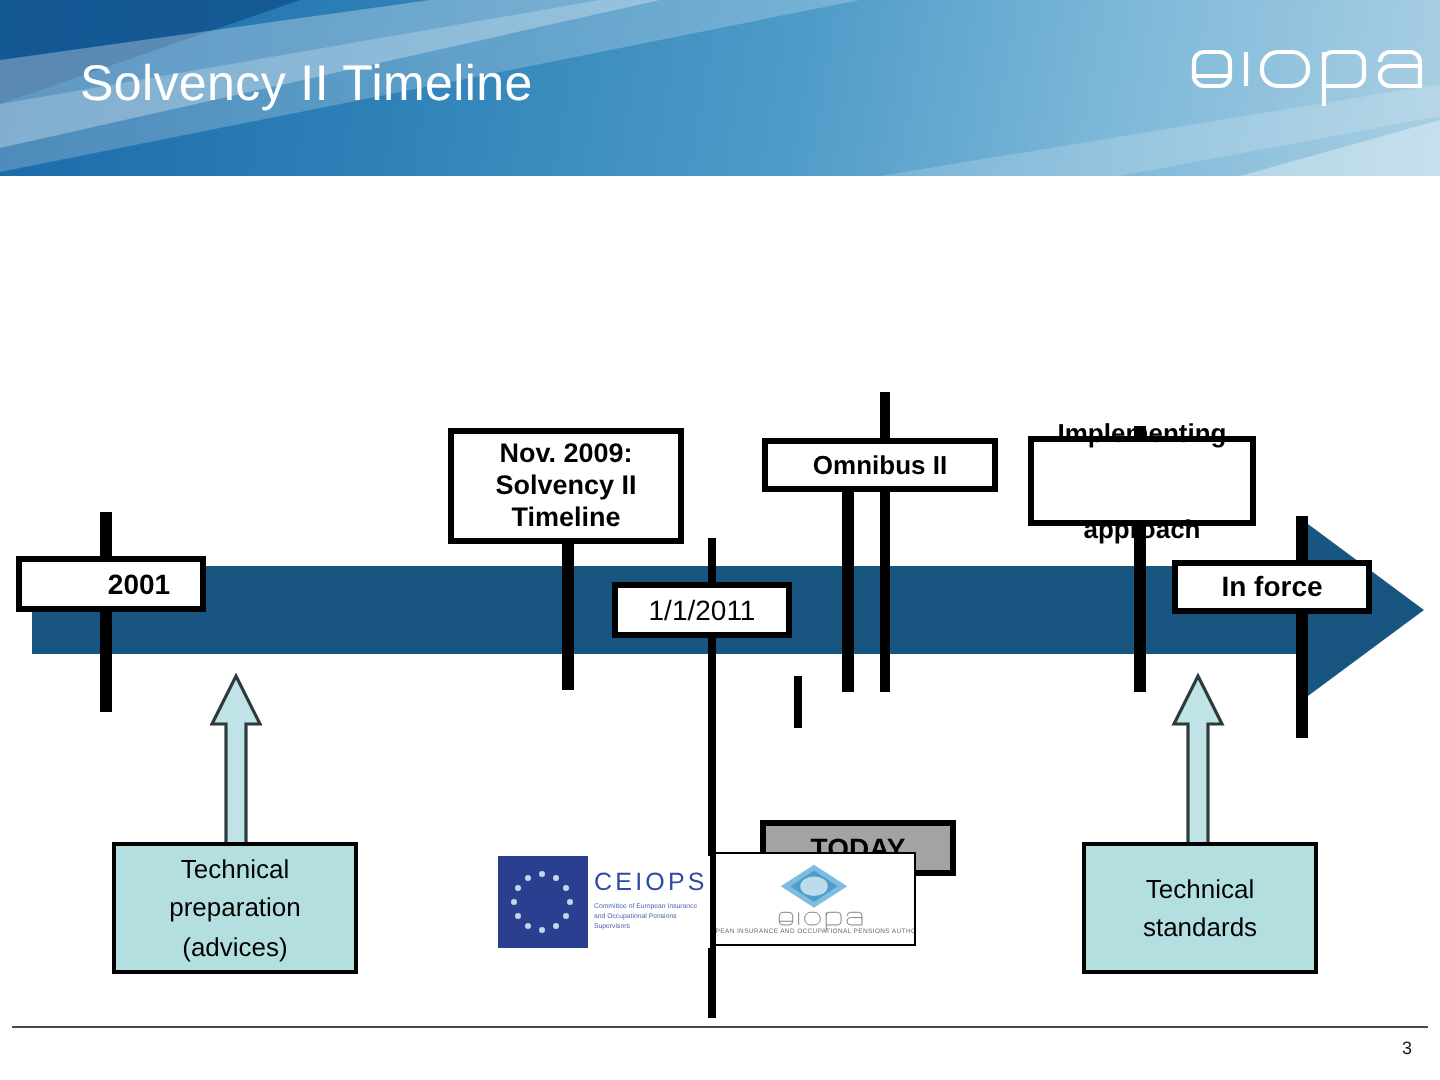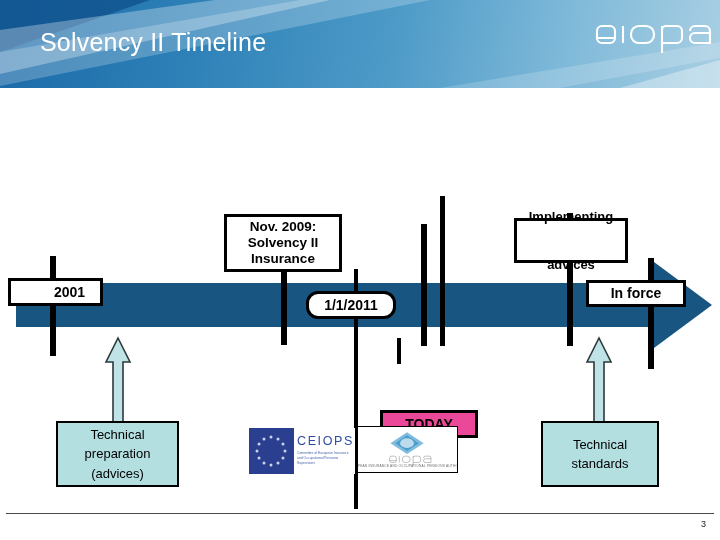--- a/index.html
+++ b/index.html
@@ -32,25 +32,25 @@
   
   .ebox{
     position:absolute;border:3px solid #000000;background:#ffffff;
     color:#000000;text-align:center;box-sizing:border-box;
     display:flex;align-items:center;justify-content:center;
     line-height:1.18;
     margin-top:48px;
   }
   .ebox.b2001{left:8px;top:230px;width:95px;height:28px;font-size:14px;font-weight:bold;padding-left:28px;}
   .ebox.bnov{left:224px;top:166px;width:118px;height:58px;font-size:13.5px;font-weight:bold;flex-direction:column;}
-  .ebox.bjan{left:306px;top:243px;width:90px;height:28px;font-size:14px;font-weight:bold;border-radius:12px;}
+  .ebox.bjan{left:306px;top:243px;width:90px;height:28px;font-size:14px;font-weight:normal;}
   .ebox.bomni{left:381px;top:171px;width:118px;height:27px;font-size:13px;font-weight:bold;}
   .ebox.bimpl{left:514px;top:170px;width:114px;height:45px;font-size:13px;font-weight:bold;flex-direction:column;gap:32px;}
   .ebox.binforce{left:586px;top:232px;width:100px;height:27px;font-size:14px;font-weight:bold;}
-  .ebox.btoday{left:380px;top:362px;width:98px;height:28px;font-size:14px;font-weight:bold;background:#ec4899;}
+  .ebox.btoday{left:380px;top:362px;width:98px;height:28px;font-size:14px;font-weight:bold;background:#a3a3a3;}
 
   
   .lbox{
     position:absolute;border:2px solid #000000;background:#b4dfe0;
     color:#000000;text-align:center;box-sizing:border-box;
     display:flex;flex-direction:column;align-items:center;justify-content:center;
     font-size:13px;line-height:1.5;
   }
   .lbox.tprep{left:56px;top:421px;width:123px;height:66px;}
   .lbox.tstd{left:541px;top:421px;width:118px;height:66px;}
@@ -123,31 +123,34 @@
     <polygon points="14,2 26,26 19,26 19,92 9,92 9,26 2,26" fill="#bfe3e6" stroke="#2d3a3a" stroke-width="1.6"></polygon>
   </svg>
 
   <div class="ebox b2001">
     <span>2001</span>
   </div>
 
   <div class="ebox bnov">
     <span>Nov. 2009:</span>
     <span>Solvency II</span>
-    <span>Insurance</span>
+    <span>Timeline</span>
   </div>
 
   <div class="ebox bjan">
     <span>1/1/2011</span>
   </div>
 
+  <div class="ebox bomni">
+    <span>Omnibus II</span>
+  </div>
 
   <div class="ebox bimpl">
     <span>Implementing</span>
-    <span>advices</span>
+    <span>approach</span>
   </div>
 
   <div class="ebox binforce">
     <span>In force</span>
   </div>
 
   <div class="ebox btoday">
     <span>TODAY</span>
   </div>
 

